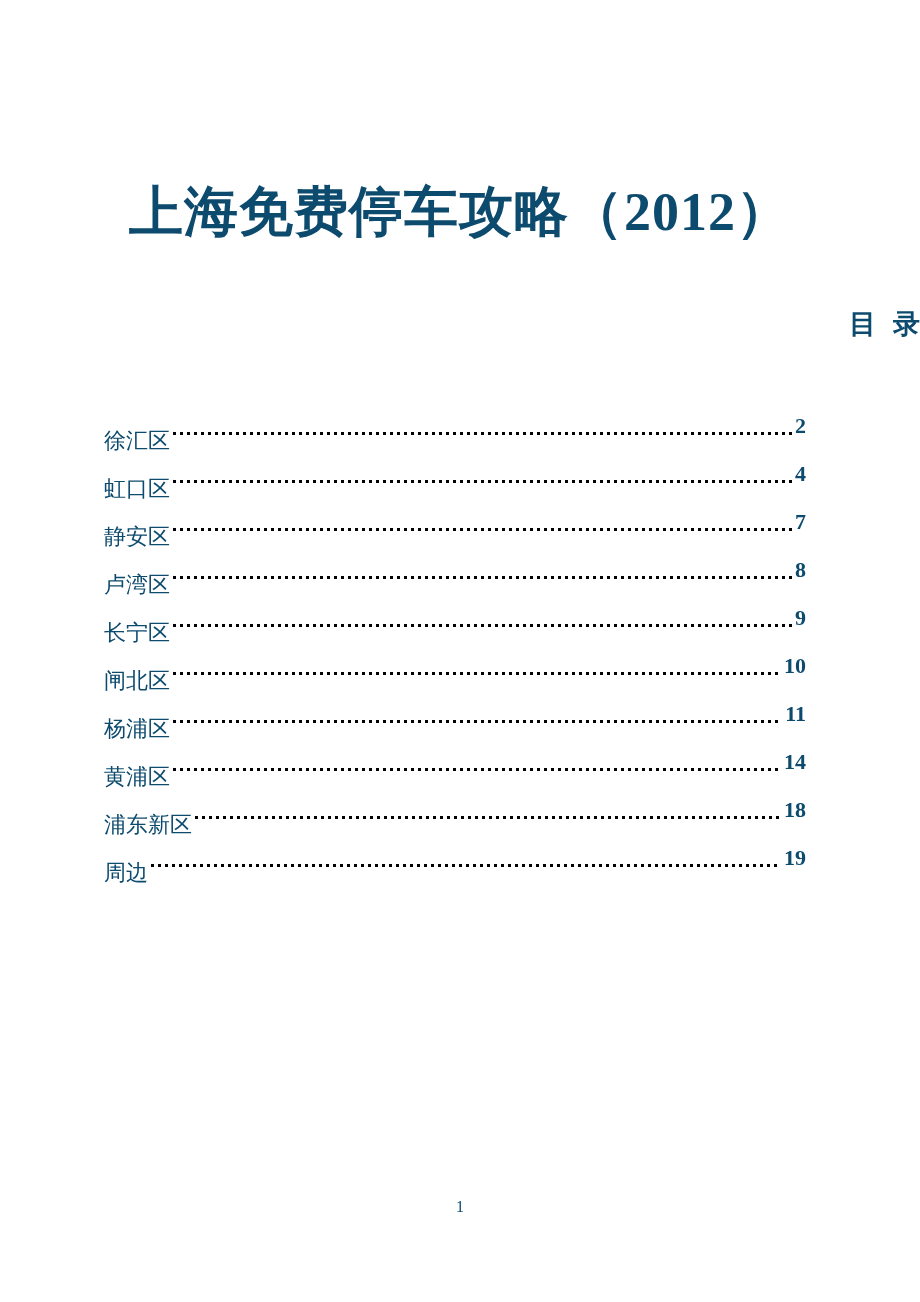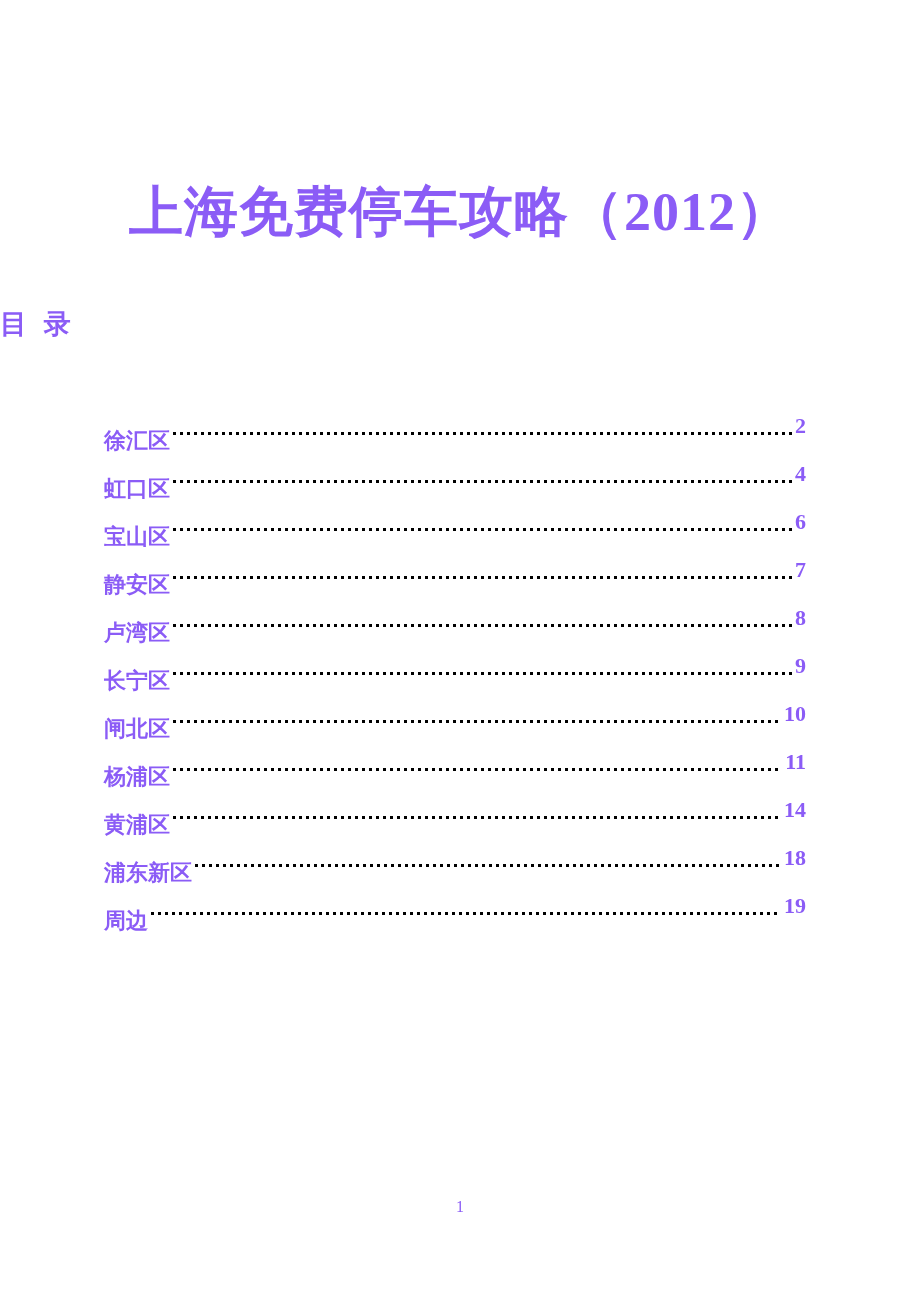--- a/index.html
+++ b/index.html
@@ -7,61 +7,61 @@
     padding: 0;
     background: #ffffff;
   }
   .page {
     position: relative;
     width: 920px;
     height: 1302px;
     background: #ffffff;
     overflow: hidden;
     font-family: "Liberation Serif", "DejaVu Serif", serif;
-    color: #8b5cf6;
+    color: #0c4a6e;
   }
   .doc-title {
     position: absolute;
     top: 176px;
     left: 0;
     width: 100%;
     text-align: center;
     font-size: 54px;
     font-weight: 700;
     letter-spacing: 1px;
     line-height: 1.35;
     white-space: nowrap;
   }
   .toc-heading {
     position: absolute;
     top: 306px;
     left: 0;
     width: 100%;
-    text-align: left;
+    text-align: right;
     font-size: 27px;
     font-weight: 700;
     white-space: pre;
     word-spacing: 10px;
   }
   .toc-list {
     position: absolute;
     top: 402px;
     left: 104px;
     width: 702px;
   }
   .toc-row {
     display: flex;
     align-items: center;
     height: 48px;
     cursor: pointer;
   }
   .toc-label {
     flex: 0 0 auto;
     font-size: 22px;
-    font-weight: 700;
+    font-weight: 400;
     white-space: nowrap;
     margin-top: 29px;
   }
   .toc-leader {
     flex: 1 1 auto;
     align-self: center;
     height: 3px;
     margin: 0 3px;
     margin-top: 14px; 
     background-image: repeating-linear-gradient(to right, #000 0 3px, transparent 3px 7px);
@@ -96,25 +96,20 @@
         <span class="toc-label">徐汇区</span>
         <span class="toc-leader"></span>
         <span class="toc-page">2</span>
       </div>
       <div class="toc-row">
         <span class="toc-label">虹口区</span>
         <span class="toc-leader"></span>
         <span class="toc-page">4</span>
       </div>
       <div class="toc-row">
-        <span class="toc-label">宝山区</span>
-        <span class="toc-leader"></span>
-        <span class="toc-page">6</span>
-      </div>
-      <div class="toc-row">
         <span class="toc-label">静安区</span>
         <span class="toc-leader"></span>
         <span class="toc-page">7</span>
       </div>
       <div class="toc-row">
         <span class="toc-label">卢湾区</span>
         <span class="toc-leader"></span>
         <span class="toc-page">8</span>
       </div>
       <div class="toc-row">

